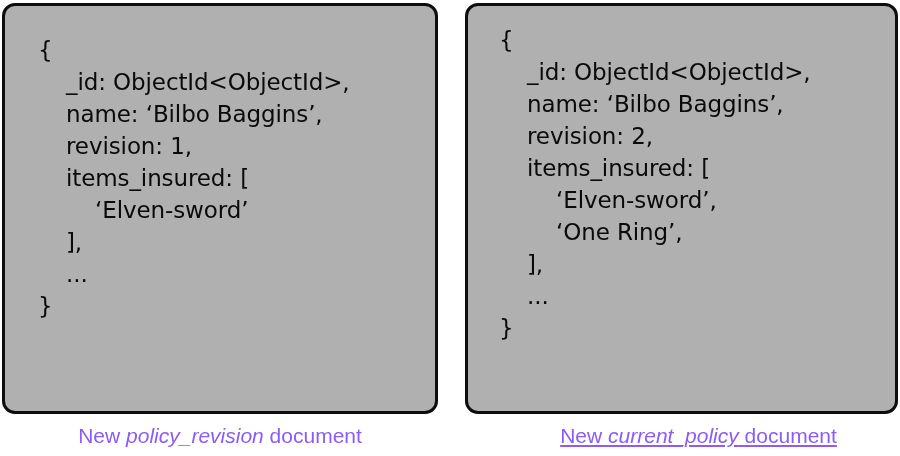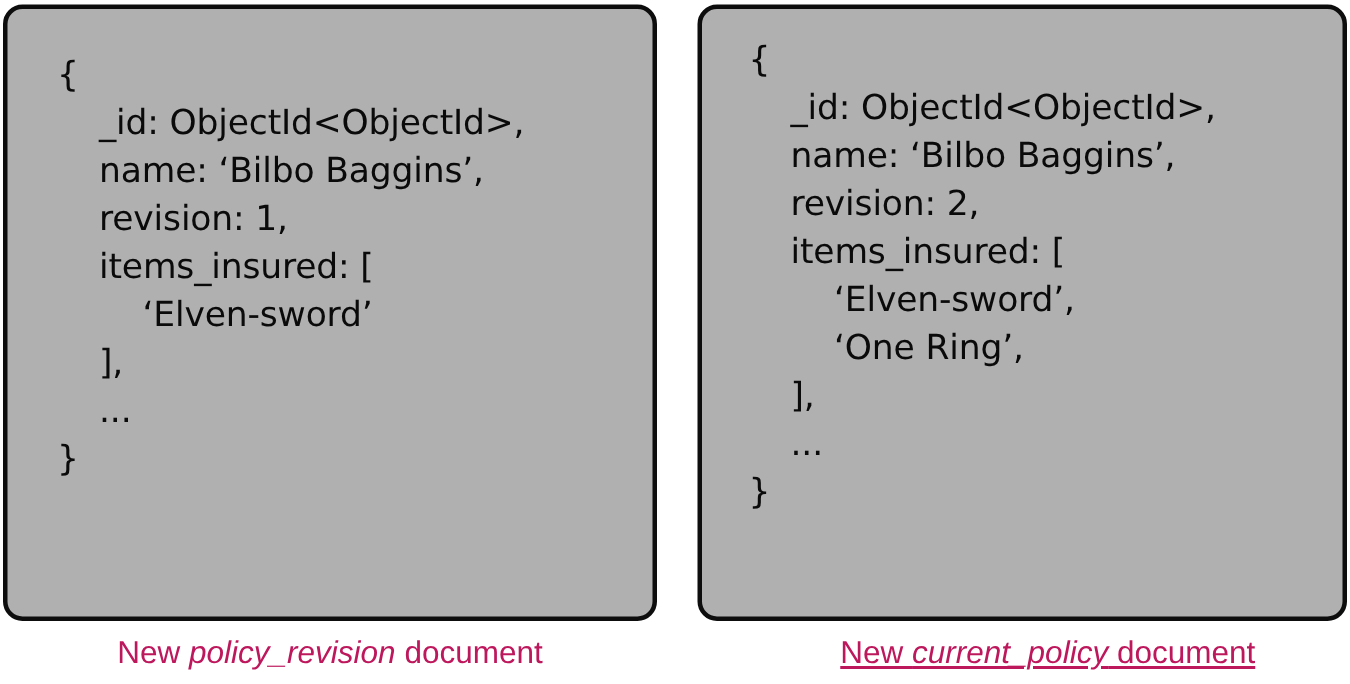--- a/index.html
+++ b/index.html
@@ -55,21 +55,21 @@
   .indent-0 { padding-left: 0; }
   .indent-1 { padding-left: 28px; }
   .indent-2 { padding-left: 57px; }
 
   .caption {
     position: absolute;
     top: 423px;
     font-family: "Liberation Sans", sans-serif;
     font-size: 21px;
     line-height: 26px;
-    color: #be185d;
+    color: #8b5cf6;
     text-align: center;
     white-space: nowrap;
   }
   #caption-left  { left: 2px;   width: 436px; }
   #caption-right { left: 482px; width: 433px; text-decoration: underline; }
   .caption em {
     font-style: italic;
   }
 </style>
 </head>

